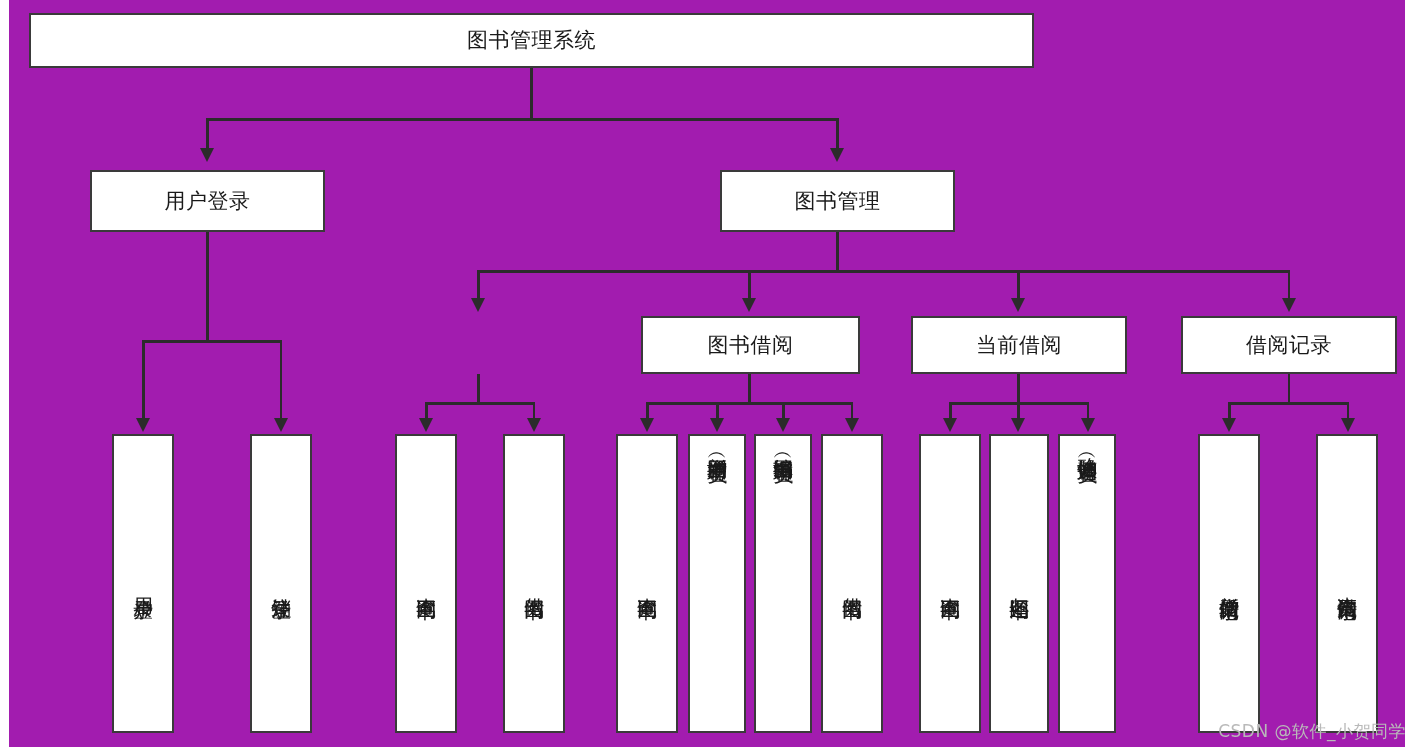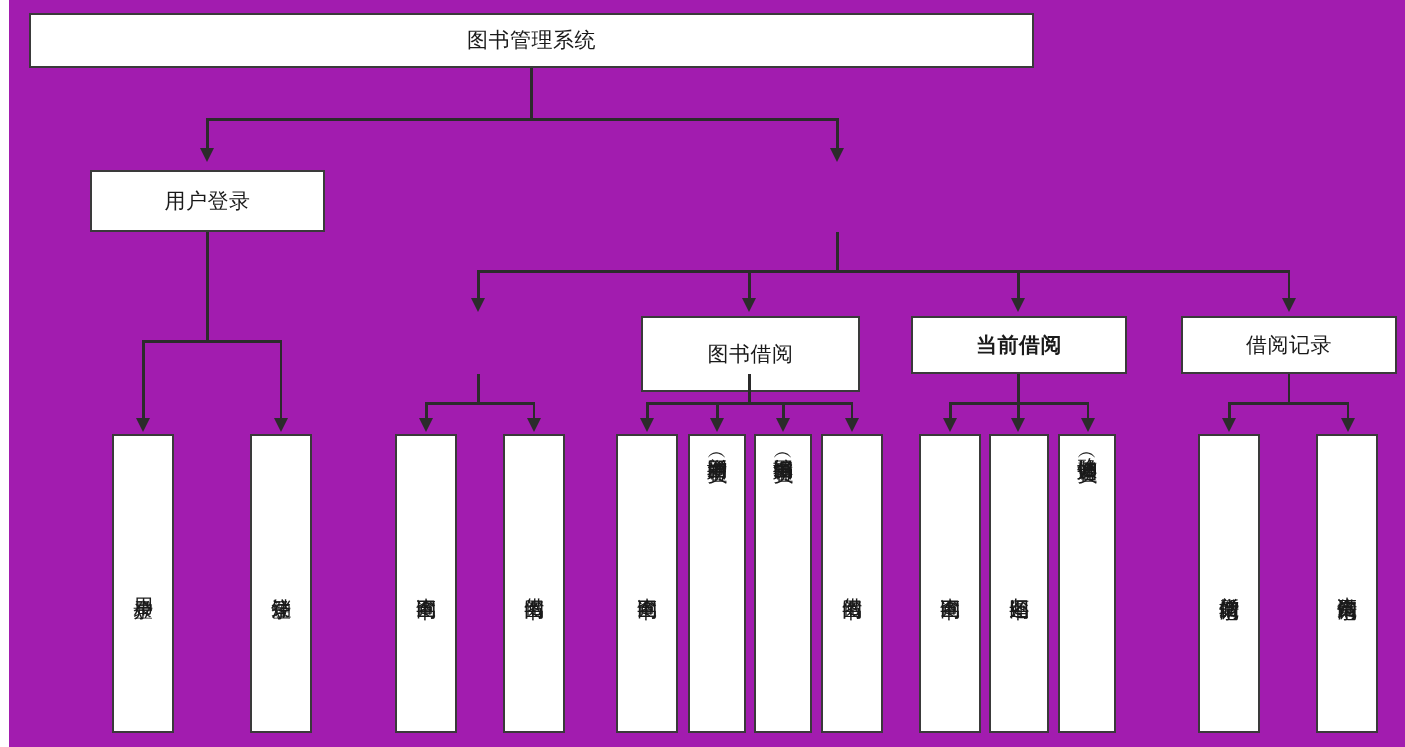--- a/index.html
+++ b/index.html
@@ -103,43 +103,46 @@
   <div class="ln h" style="left:197px; top:118px; width:632px; height:2.5px;"></div>
   <div class="ln v" style="left:197px; top:118px; width:2.5px; height:32px;"></div>
   <div class="ln v" style="left:827px; top:118px; width:2.5px; height:32px;"></div>
   <div class="arrow" style="left:191px; top:148px;"></div>
   <div class="arrow" style="left:821px; top:148px;"></div>
 
   <div class="node" style="left:81px; top:170px; width:235px; height:62px;">
     <span class="label">用户登录</span>
   </div>
 
+  <div class="node" style="left:711px; top:170px; width:235px; height:62px;">
+    <span class="label">图书管理</span>
+  </div>
 
   <div class="ln v" style="left:197px; top:232px; width:2.5px; height:110px;"></div>
   <div class="ln h" style="left:133px; top:340px; width:140px; height:2.5px;"></div>
   <div class="ln v" style="left:133px; top:340px; width:2.5px; height:80px;"></div>
   <div class="ln v" style="left:270.5px; top:340px; width:2.5px; height:80px;"></div>
   <div class="arrow" style="left:127px; top:418px;"></div>
   <div class="arrow" style="left:264.5px; top:418px;"></div>
 
   <div class="ln v" style="left:827px; top:232px; width:2.5px; height:40px;"></div>
   <div class="ln h" style="left:468px; top:270px; width:813px; height:2.5px;"></div>
   <div class="ln v" style="left:468px; top:270px; width:2.5px; height:30px;"></div>
   <div class="ln v" style="left:739px; top:270px; width:2.5px; height:30px;"></div>
   <div class="ln v" style="left:1008px; top:270px; width:2.5px; height:30px;"></div>
   <div class="ln v" style="left:1278.5px; top:270px; width:2.5px; height:30px;"></div>
   <div class="arrow" style="left:462px; top:298px;"></div>
   <div class="arrow" style="left:733px; top:298px;"></div>
   <div class="arrow" style="left:1002px; top:298px;"></div>
   <div class="arrow" style="left:1272.5px; top:298px;"></div>
 
-  <div class="node" style="left:632px; top:316px; width:219px; height:76px;">
+  <div class="node" style="left:632px; top:316px; width:219px; height:58px;">
     <span class="label">图书借阅</span>
   </div>
-  <div class="node" style="left:902px; top:316px; width:216px; height:58px;font-weight:bold;">
+  <div class="node" style="left:902px; top:316px; width:216px; height:58px;">
     <span class="label">当前借阅</span>
   </div>
   <div class="node" style="left:1172px; top:316px; width:216px; height:58px;font-family:Liberation Serif, serif;">
     <span class="label">借阅记录</span>
   </div>
 
   <div class="ln v" style="left:468px; top:374px; width:2.5px; height:30px;"></div>
   <div class="ln h" style="left:416px; top:402px; width:110px; height:2.5px;"></div>
   <div class="ln v" style="left:416px; top:402px; width:2.5px; height:18px;"></div>
   <div class="ln v" style="left:523.5px; top:402px; width:2.5px; height:18px;"></div>
@@ -210,14 +213,15 @@
     <span class="label">确认归还（管理员）</span>
   </div>
 
   <div class="node vertical center" style="left:1189px; top:434px; width:62px; height:299px;">
     <span class="label">新增借阅记录</span>
   </div>
   <div class="node vertical center" style="left:1307px; top:434px; width:62px; height:299px;">
     <span class="label">查询借阅记录</span>
   </div>
 
+  <div id="watermark">CSDN @软件_小贺同学</div>
 
 </div>
 
 </body></html>

